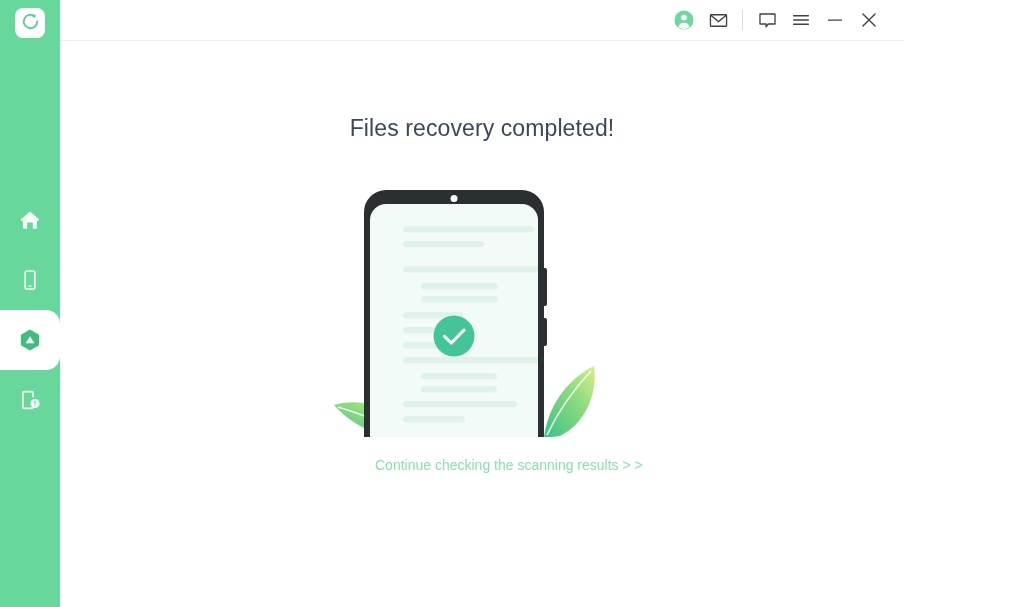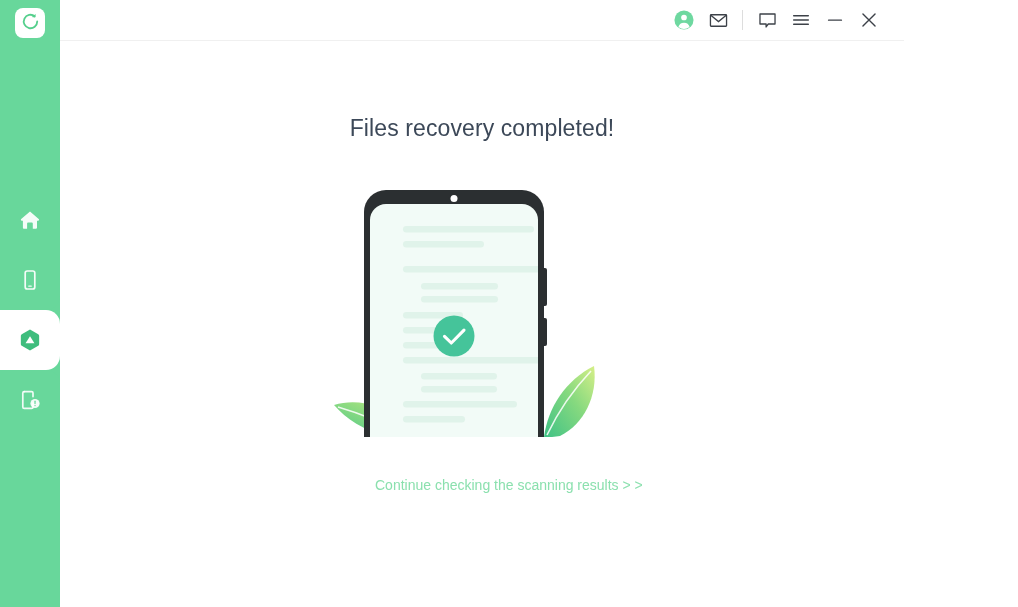--- a/index.html
+++ b/index.html
@@ -111,21 +111,21 @@
 
   .illus {
     position:absolute;
     left:50%; top:143px;
     transform:translateX(-50%);
     width:300px; height:253px;
   }
 
   .links {
     position:absolute;
-    top:436px; left:315px;
+    top:416px; left:315px;
     display:flex;
     flex-direction:column;
     gap:18px;
   }
   .link {
     font-size:14px;
     color:#8be0ae;
     text-decoration:none;
     white-space:nowrap;
     cursor:pointer;

